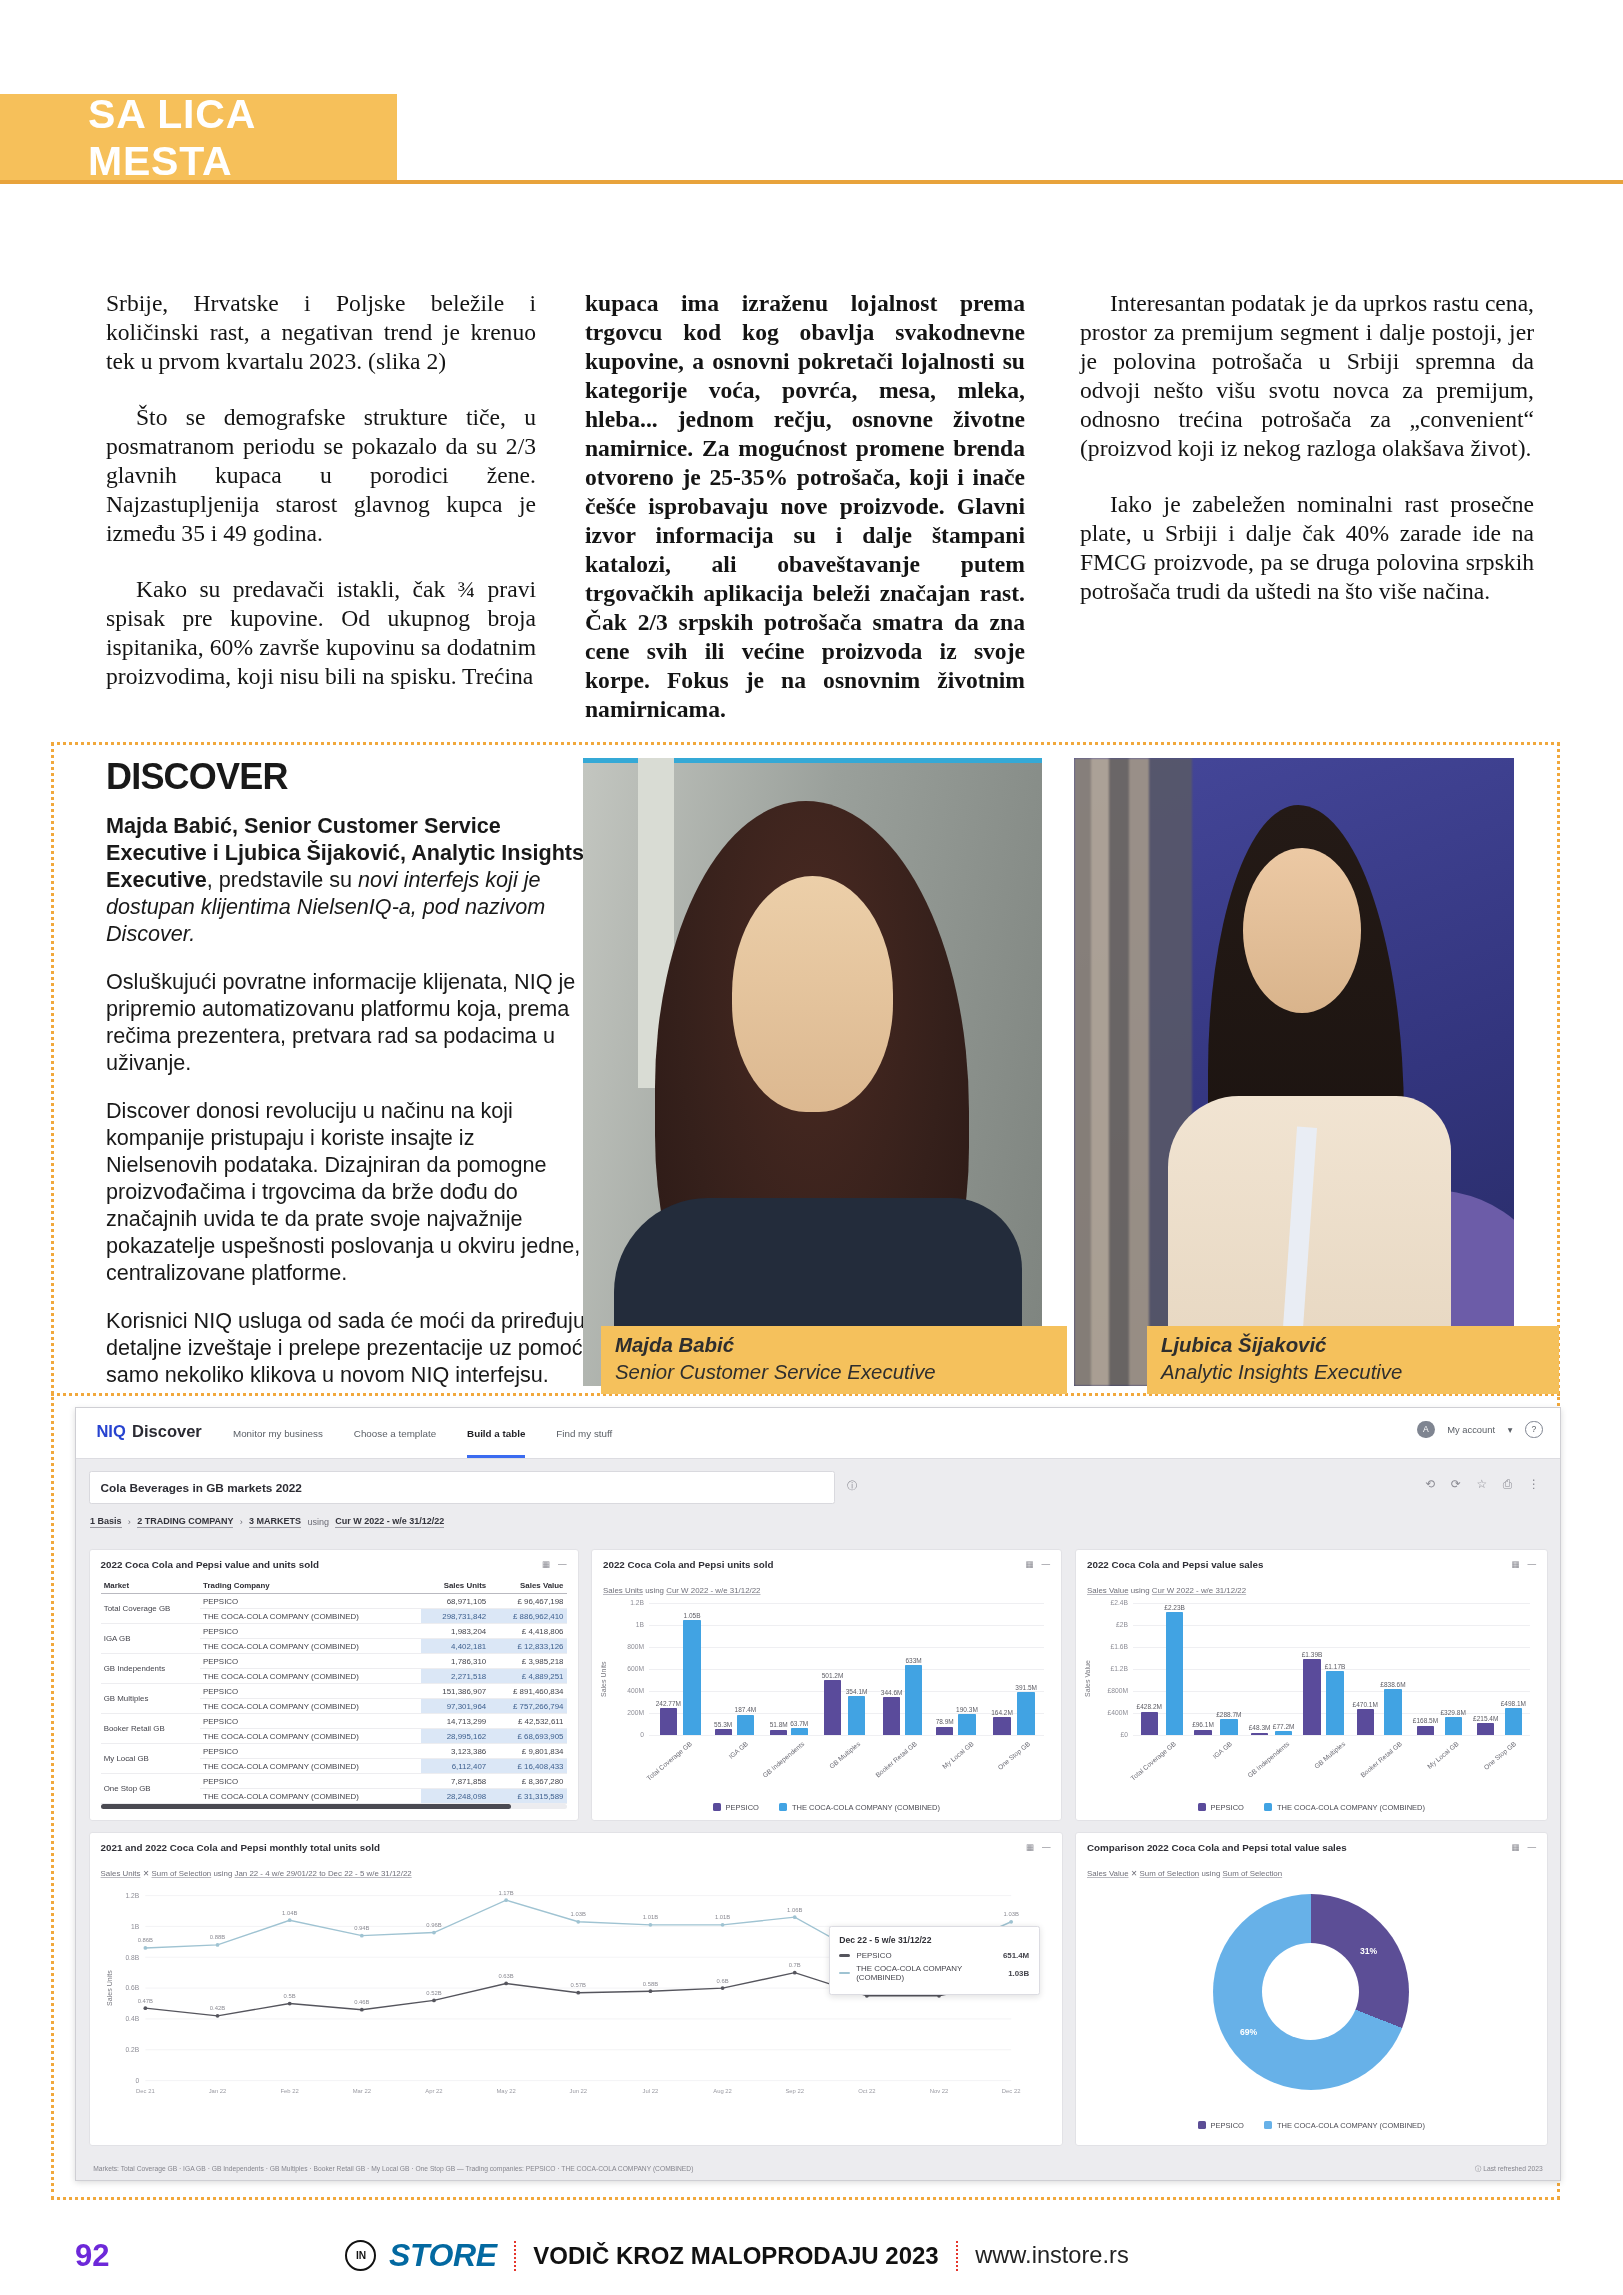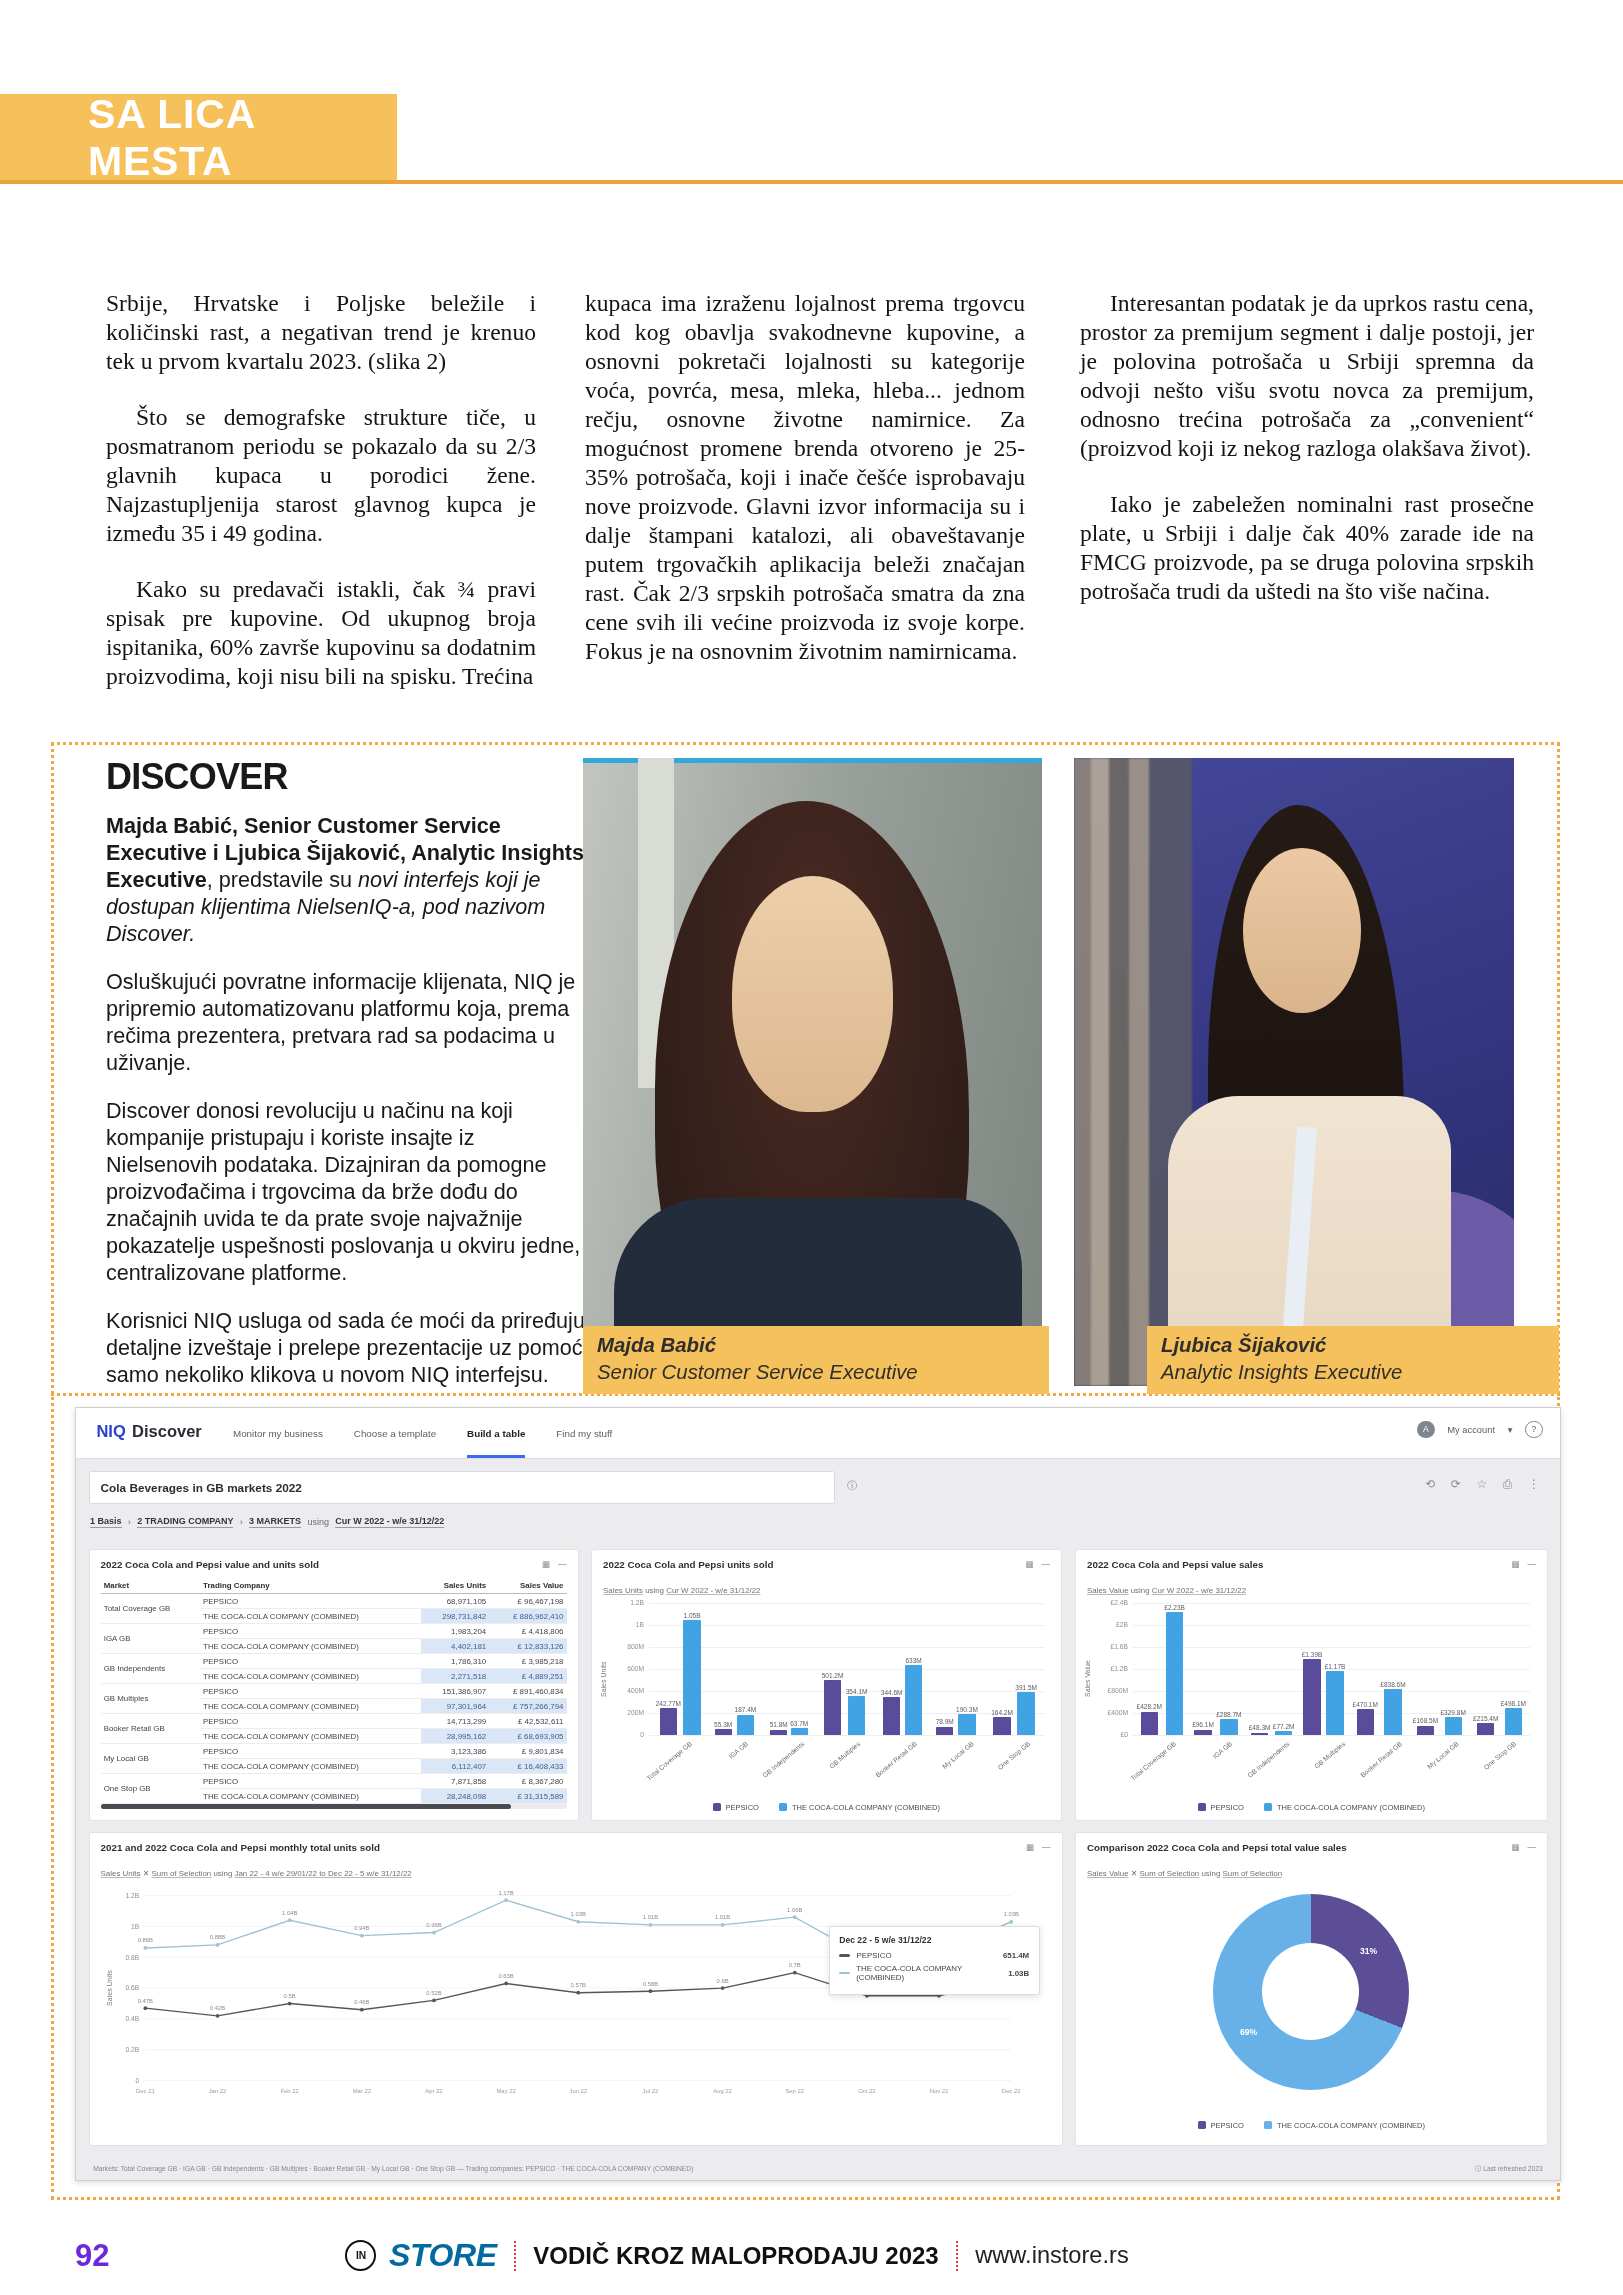--- a/index.html
+++ b/index.html
@@ -9,21 +9,21 @@
   .band{position:absolute;left:0;top:94px;width:397px;height:88px;background:#F6C05A;
         display:flex;align-items:center;}
   .band span{padding-left:88px;font-size:41px;font-weight:800;color:#fff;letter-spacing:0.8px;}
   .band-rule{position:absolute;left:0;top:180px;width:1623px;height:3.9px;background:#E8A33B;}
   
   .col{position:absolute;top:289px;font-family:"Liberation Serif",serif;font-size:23.6px;
        line-height:29px;text-align:justify;color:#141414;}
   .col p{margin:0 0 27px 0;}
   .col p.ind{text-indent:30px;}
   #col1{left:106px;width:430px;}
-  #col2{left:585px;width:440px;}
+  #col2{left:585px;width:440px;font-weight:bold;}
   #col3{left:1080px;width:454px;}
   
   .dotbox{position:absolute;left:51px;top:742px;width:1509px;height:1458px;
           border:3.1px dotted #F1A83C;box-sizing:border-box;}
   .dotdiv{position:absolute;left:51px;top:1393px;width:1509px;height:0;border-top:3.1px dotted #F1A83C;}
   .disc-text{position:absolute;left:106px;top:763px;width:481px;font-size:21.6px;line-height:27px;color:#191919;}
   .disc-text h2{margin:0 0 22px 0;font-size:36px;letter-spacing:-0.8px;}
   .disc-text p{margin:0 0 21px 0;}
   .disc-text .b{font-weight:700;}
   .disc-text .i{font-style:italic;}
@@ -45,21 +45,21 @@
   #photo2 .circle{position:absolute;right:-47px;bottom:-63px;width:259px;height:259px;border-radius:50%;background:#6C5CA8;}
   #photo2 .hair{position:absolute;left:134px;top:47px;width:196px;height:581px;border-radius:46% 54% 40% 40%;
                 background:linear-gradient(180deg,#241a16,#17100d);}
   #photo2 .face{position:absolute;left:169px;top:90px;width:118px;height:165px;border-radius:50%;
                 background:linear-gradient(180deg,#ecc9a4,#d9b48c);}
   #photo2 .body{position:absolute;left:94px;top:338px;width:283px;height:291px;border-radius:71px 55px 0 0;
                 background:linear-gradient(180deg,#f1e4d2,#e6d6c0);}
   #photo2 .lanyard{position:absolute;left:214px;top:369px;width:20.4px;height:259px;background:#e9edf4;transform:rotate(4deg);}
   .caption{position:absolute;top:1326px;height:68px;background:#F5C15C;box-sizing:border-box;
            padding:6.3px 0 0 14px;font-style:italic;color:#2e2e2e;line-height:27px;font-size:20.4px;}
-  #cap1{left:583px;width:466px;}
+  #cap1{left:601px;width:466px;}
   #cap2{left:1147px;width:412px;}
   .caption .nm{font-weight:600;}
   
   .shot{position:absolute;left:75px;top:1407px;width:1484px;height:772px;background:#ECECEF;
         border:0.8px solid #cfcfd4;box-shadow:0 1.6px 6.3px rgba(0,0,0,.15);font-family:"Liberation Sans",sans-serif;}
   .navbar{position:absolute;left:0;top:0;width:100%;height:50px;background:#fff;border-bottom:0.8px solid #dcdce1;}
   .logo{position:absolute;left:20.4px;top:14px;font-size:16.5px;}
   .logo .niq{color:#2743D0;font-weight:900;}
   .logo .app{color:#2b2b33;font-weight:600;margin-left:6.3px;}
   .navitems{position:absolute;left:157px;top:0;height:50px;display:flex;gap:31px;align-items:center;}

